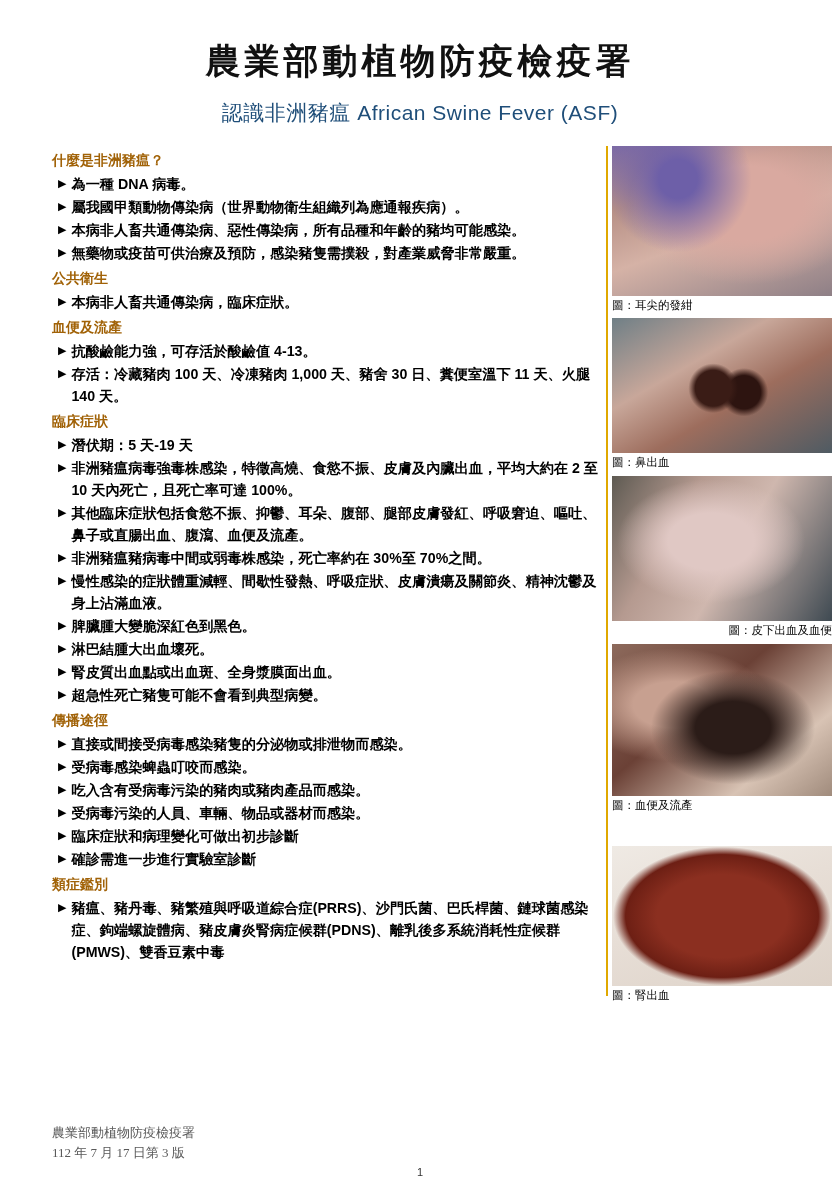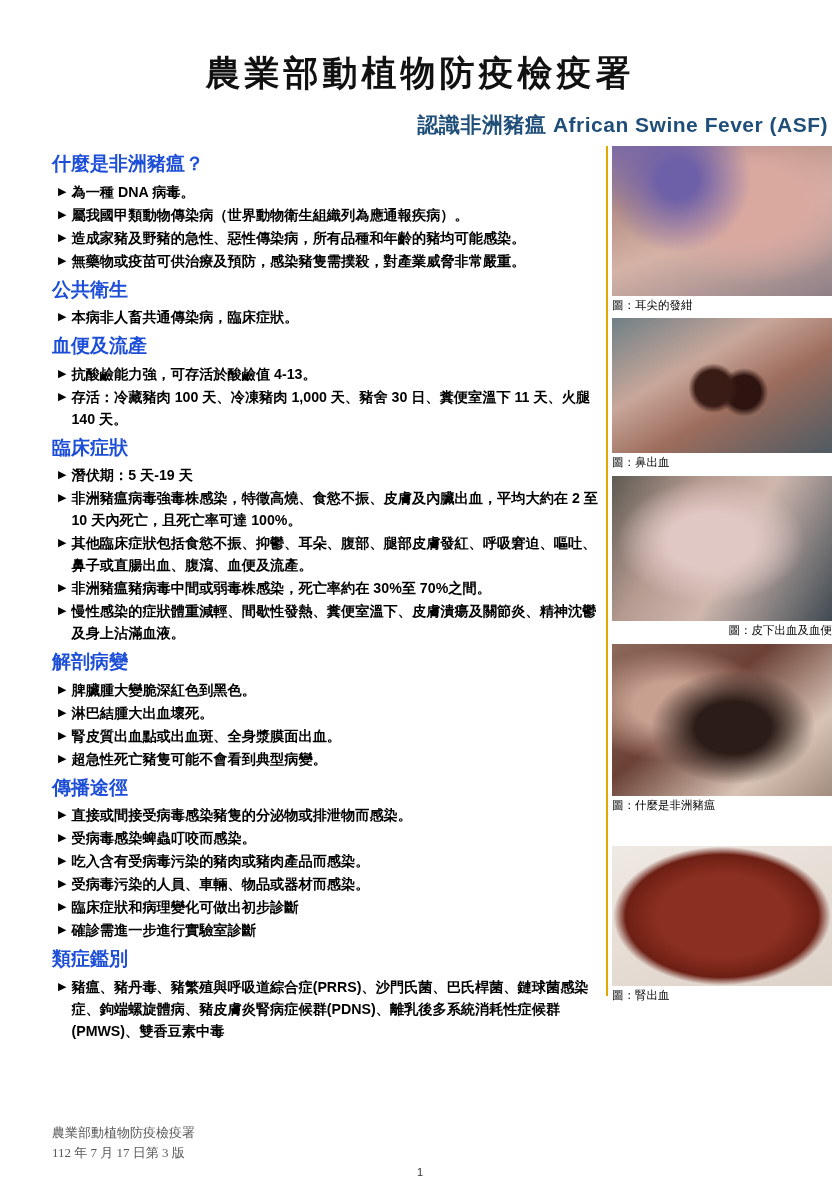--- a/index.html
+++ b/index.html
@@ -5,51 +5,51 @@
   * { box-sizing: border-box; }
   html, body { margin:0; padding:0; }
   body {
     width: 840px; height: 1200px;
     background: #ffffff;
     font-family: "Liberation Sans", "DejaVu Sans", sans-serif;
     color: #000;
     position: relative;
     overflow: hidden;
   }
-  .page { position: relative; width:840px; height:1200px; padding: 12px; }
+  .page { position: relative; width:840px; height:1200px; padding: 0; }
 
   .org-title {
     text-align: center;
     font-family: "Liberation Serif", "DejaVu Serif", serif;
     font-size: 35px;
     font-weight: bold;
     letter-spacing: 4px;
     padding-top: 38px;
     color: #111;
   }
   .doc-title {
-    text-align: right;
+    text-align: center;
     font-size: 21px;
-    font-weight: bold;
+    font-weight: normal;
     color: #1f4e79;
     margin-top: 14px;
     letter-spacing: 0.5px;
   }
 
   .content {
     position: absolute;
     top: 146px;
     left: 52px;
     width: 555px;
   }
 
   .sec-head {
-    color: #1d4ed8;
+    color: #a16207;
     font-weight: bold;
-    font-size: 19px;
+    font-size: 14px;
     margin: 4px 0 2px 0;
     line-height: 1.5;
   }
   .bullet {
     display: flex;
     align-items: flex-start;
     font-size: 14.2px;
     line-height: 1.55;
     margin: 1px 0 1px 6px;
     font-weight: bold;
@@ -157,21 +157,21 @@
     <div class="bullet">
         <span class="tri">▶</span>
         <span class="txt">為一種 DNA 病毒。</span>
       </div>
     <div class="bullet">
         <span class="tri">▶</span>
         <span class="txt">屬我國甲類動物傳染病（世界動物衛生組織列為應通報疾病）。</span>
       </div>
     <div class="bullet">
         <span class="tri">▶</span>
-        <span class="txt">造成家豬及野豬的急性、惡性傳染病，所有品種和年齡的豬均可能感染。</span>
+        <span class="txt">本病非人畜共通傳染病、惡性傳染病，所有品種和年齡的豬均可能感染。</span>
       </div>
     <div class="bullet">
         <span class="tri">▶</span>
         <span class="txt">無藥物或疫苗可供治療及預防，感染豬隻需撲殺，對產業威脅非常嚴重。</span>
       </div>
 
     <div class="sec-head">公共衛生</div>
     <div class="bullet">
         <span class="tri">▶</span>
         <span class="txt">本病非人畜共通傳染病，臨床症狀。</span>
@@ -199,24 +199,23 @@
     <div class="bullet">
         <span class="tri">▶</span>
         <span class="txt">其他臨床症狀包括食慾不振、抑鬱、耳朵、腹部、腿部皮膚發紅、呼吸窘迫、嘔吐、鼻子或直腸出血、腹瀉、血便及流產。</span>
       </div>
     <div class="bullet">
         <span class="tri">▶</span>
         <span class="txt">非洲豬瘟豬病毒中間或弱毒株感染，死亡率約在 30%至 70%之間。</span>
       </div>
     <div class="bullet">
         <span class="tri">▶</span>
-        <span class="txt">慢性感染的症狀體重減輕、間歇性發熱、糞便室溫下、皮膚潰瘍及關節炎、精神沈鬱及身上沾滿血液。</span>
-      </div>
-
-    <div class="sec-head">解剖病變</div>
+        <span class="txt">慢性感染的症狀體重減輕、間歇性發熱、呼吸症狀、皮膚潰瘍及關節炎、精神沈鬱及身上沾滿血液。</span>
+      </div>
+
     <div class="bullet">
         <span class="tri">▶</span>
         <span class="txt">脾臟腫大變脆深紅色到黑色。</span>
       </div>
     <div class="bullet">
         <span class="tri">▶</span>
         <span class="txt">淋巴結腫大出血壞死。</span>
       </div>
     <div class="bullet">
         <span class="tri">▶</span>
@@ -274,21 +273,21 @@
       <div class="cap">圖：鼻出血</div>
     </div>
 
     <div class="fig" style="top:330px;text-align:right;">
       <div class="ph img3"></div>
       <div class="cap">圖：皮下出血及血便</div>
     </div>
 
     <div class="fig" style="top:498px;">
       <div class="ph img4"></div>
-      <div class="cap">圖：什麼是非洲豬瘟</div>
+      <div class="cap">圖：血便及流產</div>
     </div>
 
     <div class="fig" style="top:700px;">
       <div class="ph img5"></div>
       <div class="cap">圖：腎出血</div>
     </div>
 
   </div>
 
 

